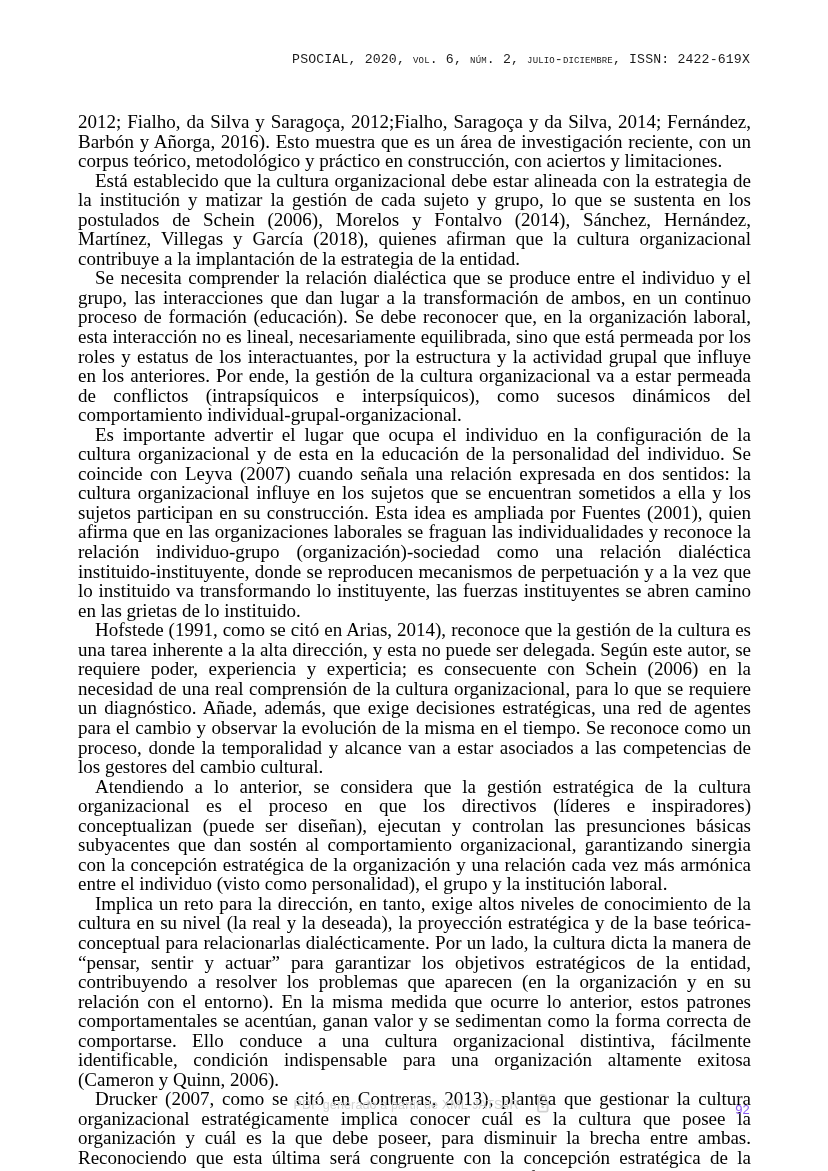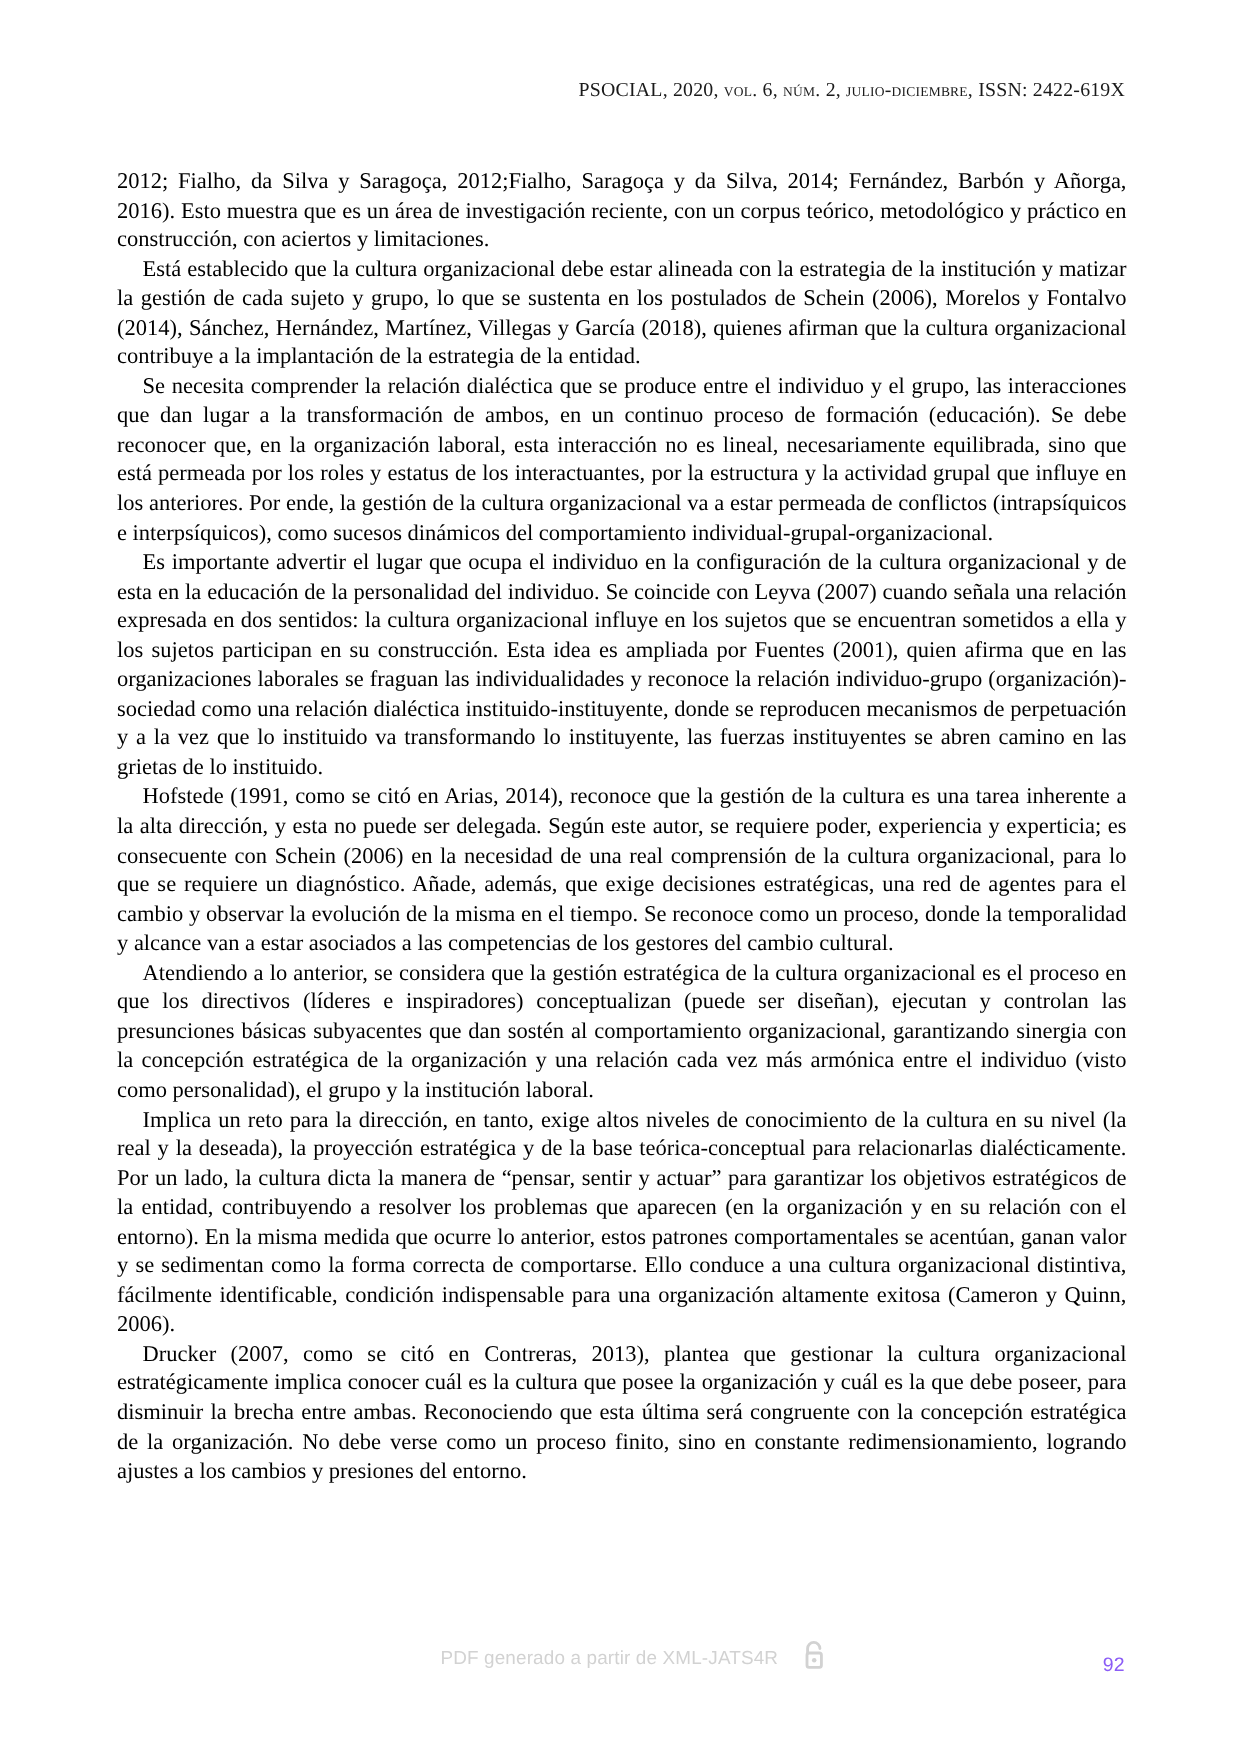--- a/index.html
+++ b/index.html
@@ -24,42 +24,42 @@
     background: #ffffff;
   }
 
   
   .running-head {
     position: absolute;
     top: 52px;
     left: 78px;
     width: 672px;
     text-align: right;
-    font-family: Liberation Serif, serif;
+    font-family: Liberation Mono, monospace;
     font-size: 13.2px;
     letter-spacing: 0.15px;
     color: #1a1a1a;
     white-space: nowrap;
   }
   .running-head .sc {
     font-variant: small-caps;
     text-transform: lowercase;
   }
 
   
   .body-column {
     position: absolute;
     top: 112px;
     left: 78px;
     width: 673px;
   }
 
   p.para {
     margin: 0;
-    font-size: 15px;
+    font-size: 19px;
     line-height: 19.55px;
     text-align: justify;
     text-justify: inter-word;
     text-indent: 17px;
     hyphens: none;
     color: #000000;
     font-family: "Liberation Serif", "DejaVu Serif", serif;
   }
   p.para.no-indent {
     text-indent: 0;

